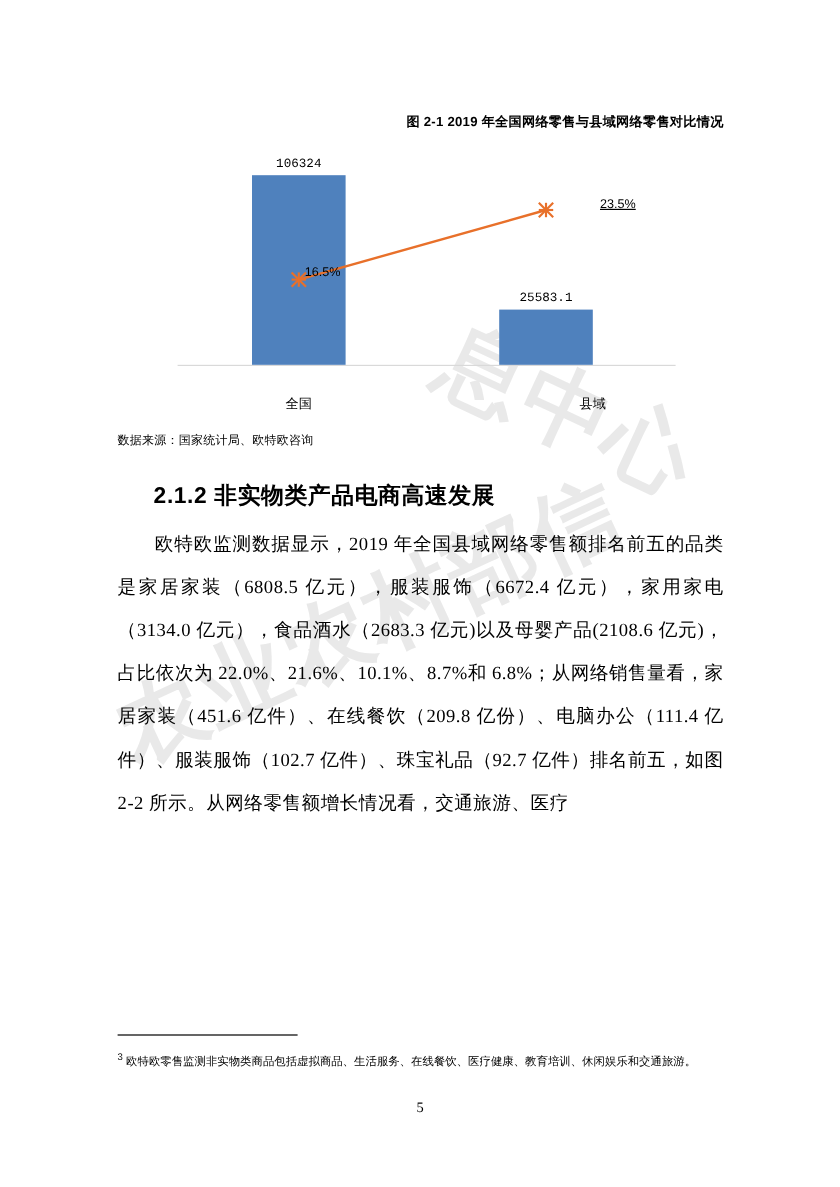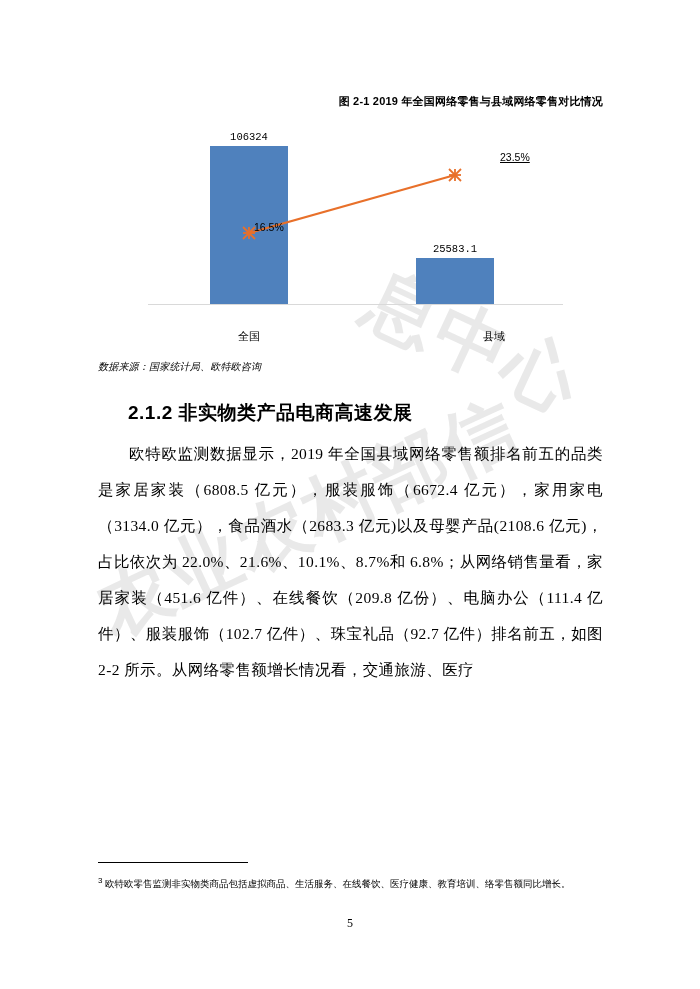--- a/index.html
+++ b/index.html
@@ -135,21 +135,21 @@
     overflow: visible;
   }
   .pt-label {
     position: absolute;
     font-family: "Liberation Sans", sans-serif;
     font-size: 10.5px;
     color: #000;
     white-space: nowrap;
   }
   .pt-label.p1 { left: 106px; top: 88px; }
-  .pt-label.p2 { left: 352px; top: 18px; text-decoration: underline; }
+  .pt-label.p2 { left: 352px; top: 31px; text-decoration: underline; }
 
   .legend {
     position: absolute;
     left: 0;
     top: 216px;
     width: 505px;
     display: flex;
     justify-content: center;
     align-items: center;
     gap: 26px;
@@ -180,21 +180,20 @@
     border-top: 1.6px solid #e8702a;
     transform: rotate(45deg) ;
     box-sizing: border-box;
   }
   .source {
     font-family: "Liberation Sans", sans-serif;
     font-size: 10px;
     color: #000;
     margin-top: 10px;
     letter-spacing: 0.2px;
-    font-style: italic;
   }
   h2.section {
     font-family: "Liberation Sans", sans-serif;
     font-size: 19px;
     font-weight: bold;
     margin: 26px 0 10px 30px;
     letter-spacing: 0.5px;
   }
   .footnote-wrap {
     position: absolute;
@@ -282,18 +281,18 @@
 
     <div class="source">数据来源：国家统计局、欧特欧咨询</div>
 
     <h2 class="section">2.1.2  非实物类产品电商高速发展</h2>
 
     <p class="body-text indent">欧特欧监测数据显示，2019 年全国县域网络零售额排名前五的品类是家居家装（6808.5 亿元），服装服饰（6672.4 亿元），家用家电（3134.0 亿元），食品酒水（2683.3 亿元)以及母婴产品(2108.6 亿元)，占比依次为 22.0%、21.6%、10.1%、8.7%和 6.8%；从网络销售量看，家居家装（451.6 亿件）、在线餐饮（209.8 亿份）、电脑办公（111.4 亿件）、服装服饰（102.7 亿件）、珠宝礼品（92.7 亿件）排名前五，如图 2-2 所示。从网络零售额增长情况看，交通旅游、医疗</p>
   </div>
 
   <div class="footnote-wrap">
     <div class="fn-rule"></div>
-    <div class="footnote"><sup>3</sup> <span>欧特欧零售监测非实物类商品包括虚拟商品、生活服务、在线餐饮、医疗健康、教育培训、络零售额同比增长。</span></div>
+    <div class="footnote"><sup>3</sup> <span>欧特欧零售监测非实物类商品包括虚拟商品、生活服务、在线餐饮、医疗健康、教育培训、休闲娱乐和交通旅游。</span></div>
   </div>
 
   <div class="page-num">5</div>
 
 </div>
 
 </body></html>

